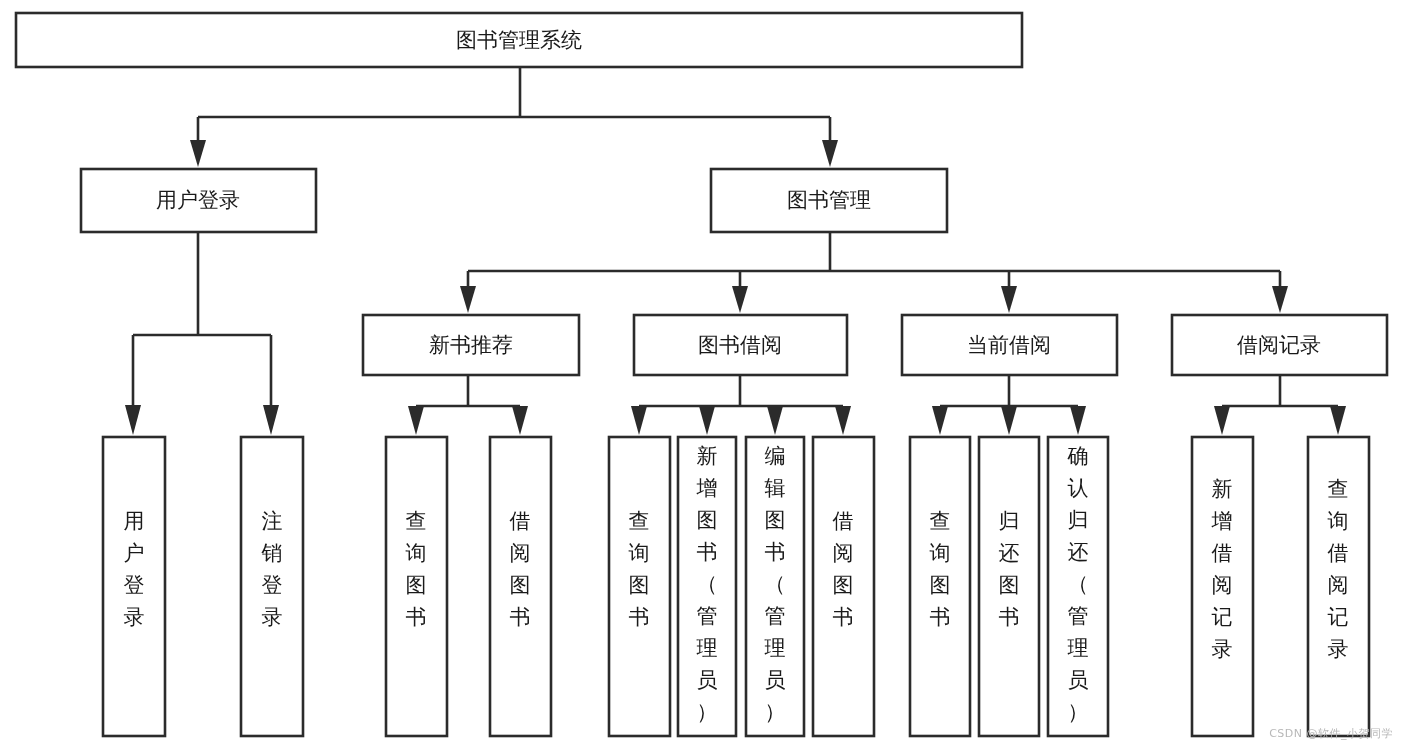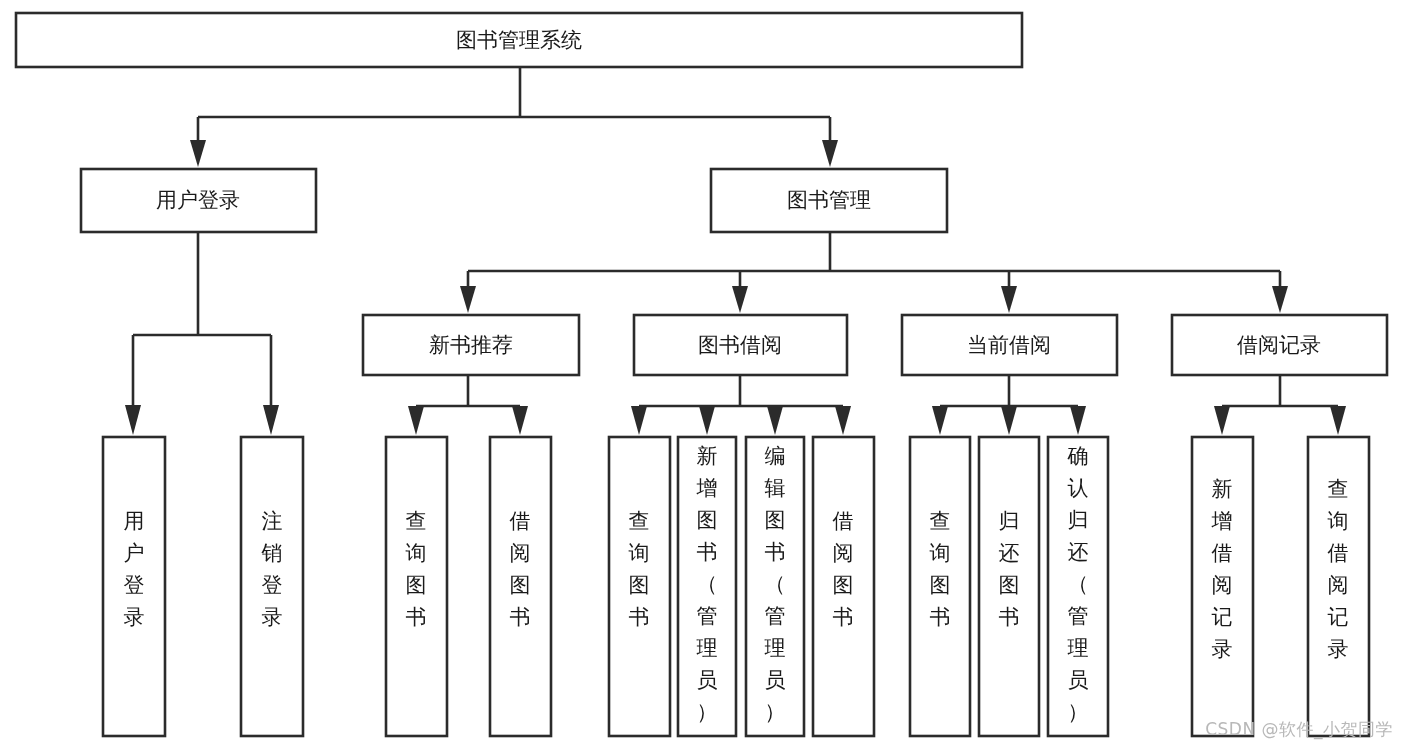--- a/index.html
+++ b/index.html
@@ -52,21 +52,21 @@
   .node-label-v {
     fill: #1a1a1a;
     font-size: 21px;
     font-family: "DejaVu Sans", "Liberation Sans", sans-serif;
     text-anchor: middle;
   }
   .watermark {
     position: absolute;
     right: 12px;
     bottom: 6px;
-    font-size: 17px;
+    font-size: 11px;
     color: #b8b8b8;
     font-family: "DejaVu Sans", "Liberation Sans", sans-serif;
     white-space: nowrap;
     letter-spacing: 0.5px;
     user-select: none;
   }
 </style>
 </head>
 <body>
 

